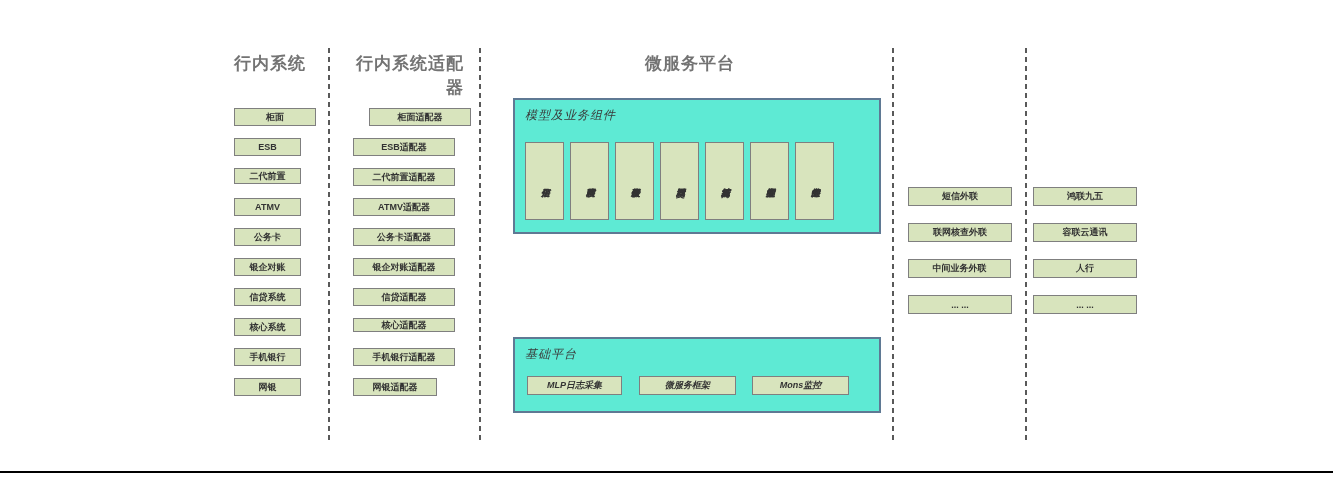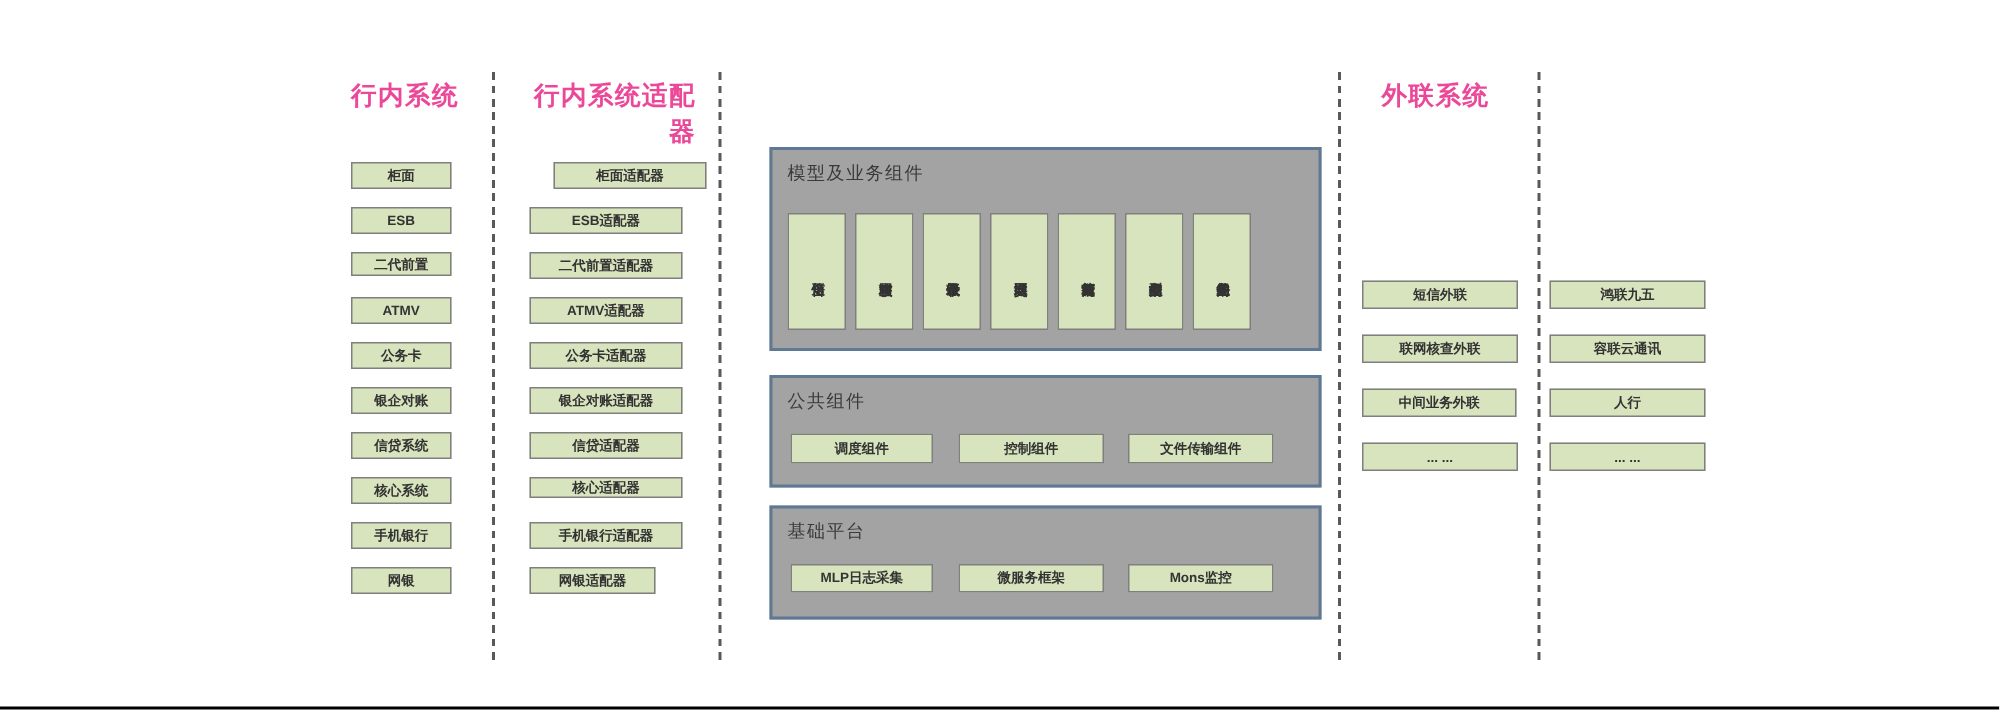--- a/index.html
+++ b/index.html
@@ -2,37 +2,37 @@
 <html><head>
 <meta charset="utf-8">
 <style>
   html,body{margin:0;padding:0;background:#ffffff;}
   .canvas{
     position:relative;width:1333px;height:483px;background:#ffffff;
     font-family:"Liberation Sans",sans-serif;overflow:hidden;
   }
   .col-header{
     position:absolute;top:52px;height:24px;line-height:24px;
-    font-size:17px;font-weight:700;color:#ec4899;text-align:center;
+    font-size:17px;font-weight:700;color:#737373;text-align:center;
     letter-spacing:1px;
   }
   .vdash{
     position:absolute;top:48px;height:395px;width:2px;
     background:repeating-linear-gradient(to bottom,#595959 0 5px,transparent 5px 9px);
   }
   .gbox{
     position:absolute;box-sizing:border-box;
     background:#d8e4bd;border:1px solid #7f7f7f;
     display:flex;align-items:center;justify-content:center;
     font-size:9px;font-weight:700;color:#333333;
     white-space:nowrap;
   }
   .panel{
     position:absolute;left:513px;width:368px;box-sizing:border-box;
-    background:#a3a3a3;border:2px solid #5f7994;
+    background:#5eead4;border:2px solid #5f7994;font-style:italic;
   }
   .panel-title{
     position:absolute;left:10px;top:7px;
     font-size:12px;font-weight:400;color:#3a3a3a;letter-spacing:1px;
   }
   .vbox{
     position:absolute;box-sizing:border-box;width:39px;height:78px;top:42px;
     background:#d8e4bd;border:1px solid #7f7f7f;
     display:flex;align-items:center;justify-content:center;
     writing-mode:vertical-rl;text-orientation:upright;
@@ -42,28 +42,28 @@
     position:absolute;left:0;top:471px;width:1333px;height:2px;background:#000000;
   }
 </style>
 </head>
 <body>
 
 <div class="canvas">
 
   <div class="col-header" style="left:210px;width:120px;">行内系统</div>
   <div class="col-header" style="left:344px;width:120px;text-align:right;">行内系统适配器</div>
-  <div class="col-header" style="left:897px;width:120px;">外联系统</div>
+  <div class="col-header" style="left:610px;width:160px;">微服务平台</div>
 
   <div class="vdash" style="left:328px;"></div>
   <div class="vdash" style="left:479px;"></div>
   <div class="vdash" style="left:892px;"></div>
   <div class="vdash" style="left:1025px;"></div>
 
-  <div class="gbox" style="left:234px;top:108px;width:67px;height:18px;text-align:right;">柜面</div>
+  <div class="gbox" style="left:234px;top:108px;width:82px;height:18px;text-align:right;">柜面</div>
   <div class="gbox" style="left:234px;top:138px;width:67px;height:18px;">ESB</div>
   <div class="gbox" style="left:234px;top:168px;width:67px;height:16px;">二代前置</div>
   <div class="gbox" style="left:234px;top:198px;width:67px;height:18px;">ATMV</div>
   <div class="gbox" style="left:234px;top:228px;width:67px;height:18px;">公务卡</div>
   <div class="gbox" style="left:234px;top:258px;width:67px;height:18px;">银企对账</div>
   <div class="gbox" style="left:234px;top:288px;width:67px;height:18px;">信贷系统</div>
   <div class="gbox" style="left:234px;top:318px;width:67px;height:18px;">核心系统</div>
   <div class="gbox" style="left:234px;top:348px;width:67px;height:18px;">手机银行</div>
   <div class="gbox" style="left:234px;top:378px;width:67px;height:18px;">网银</div>
 
@@ -82,26 +82,20 @@
     <div class="panel-title">模型及业务组件</div>
     <div class="vbox" style="left:10px;">短信平台</div>
     <div class="vbox" style="left:55px;">联网核查</div>
     <div class="vbox" style="left:100px;">银联及银行卡</div>
     <div class="vbox" style="left:145px;">同城票交</div>
     <div class="vbox" style="left:190px;">城商行清算</div>
     <div class="vbox" style="left:235px;">中间业务模型</div>
     <div class="vbox" style="left:280px;">中间业务组件</div>
   </div>
 
-  <div class="panel" style="top:250px;height:75px;">
-    <div class="panel-title">公共组件</div>
-    <div class="gbox" style="left:12px;top:37px;width:95px;height:20px;">调度组件</div>
-    <div class="gbox" style="left:124px;top:37px;width:97px;height:20px;">控制组件</div>
-    <div class="gbox" style="left:237px;top:37px;width:97px;height:20px;">文件传输组件</div>
-  </div>
 
   <div class="panel" style="top:337px;height:76px;">
     <div class="panel-title">基础平台</div>
     <div class="gbox" style="left:12px;top:37px;width:95px;height:19px;">MLP日志采集</div>
     <div class="gbox" style="left:124px;top:37px;width:97px;height:19px;">微服务框架</div>
     <div class="gbox" style="left:237px;top:37px;width:97px;height:19px;">Mons监控</div>
   </div>
 
   <div class="gbox" style="left:908px;top:187px;width:104px;height:19px;">短信外联</div>
   <div class="gbox" style="left:908px;top:223px;width:104px;height:19px;">联网核查外联</div>

